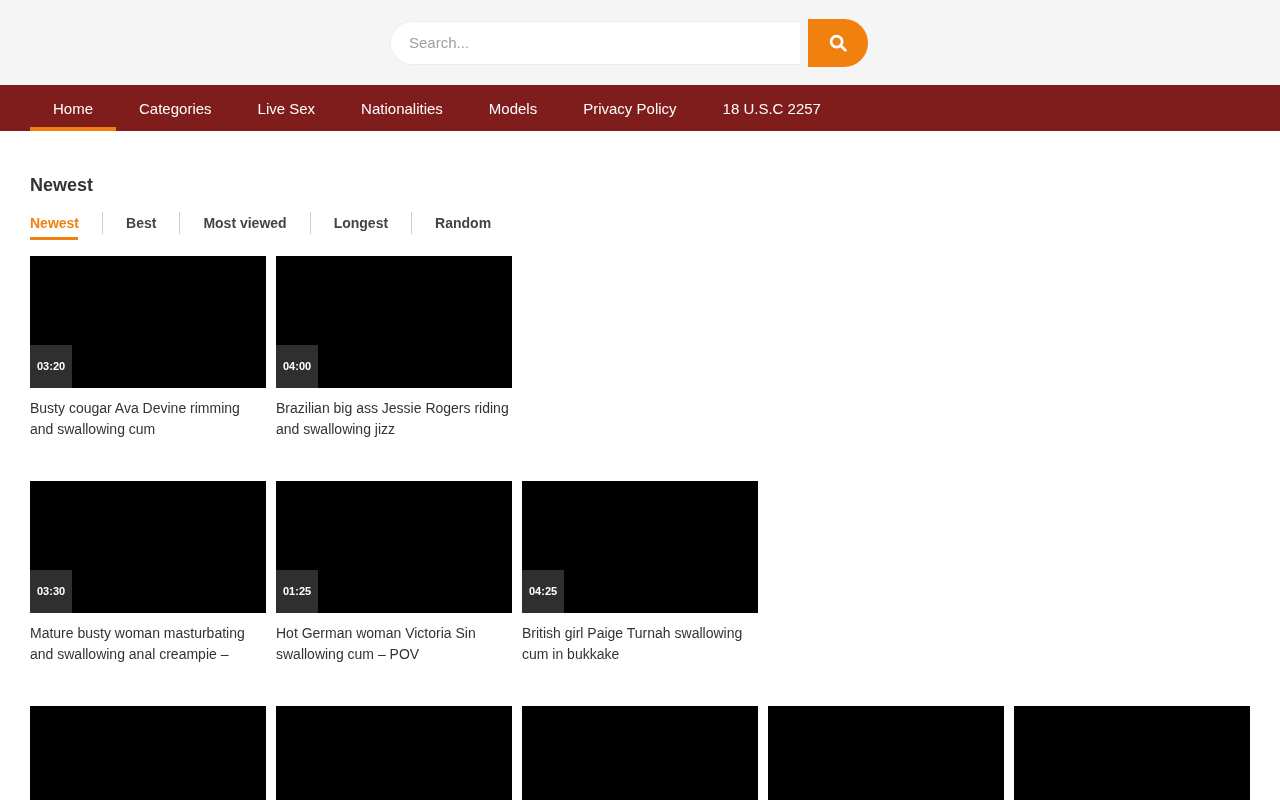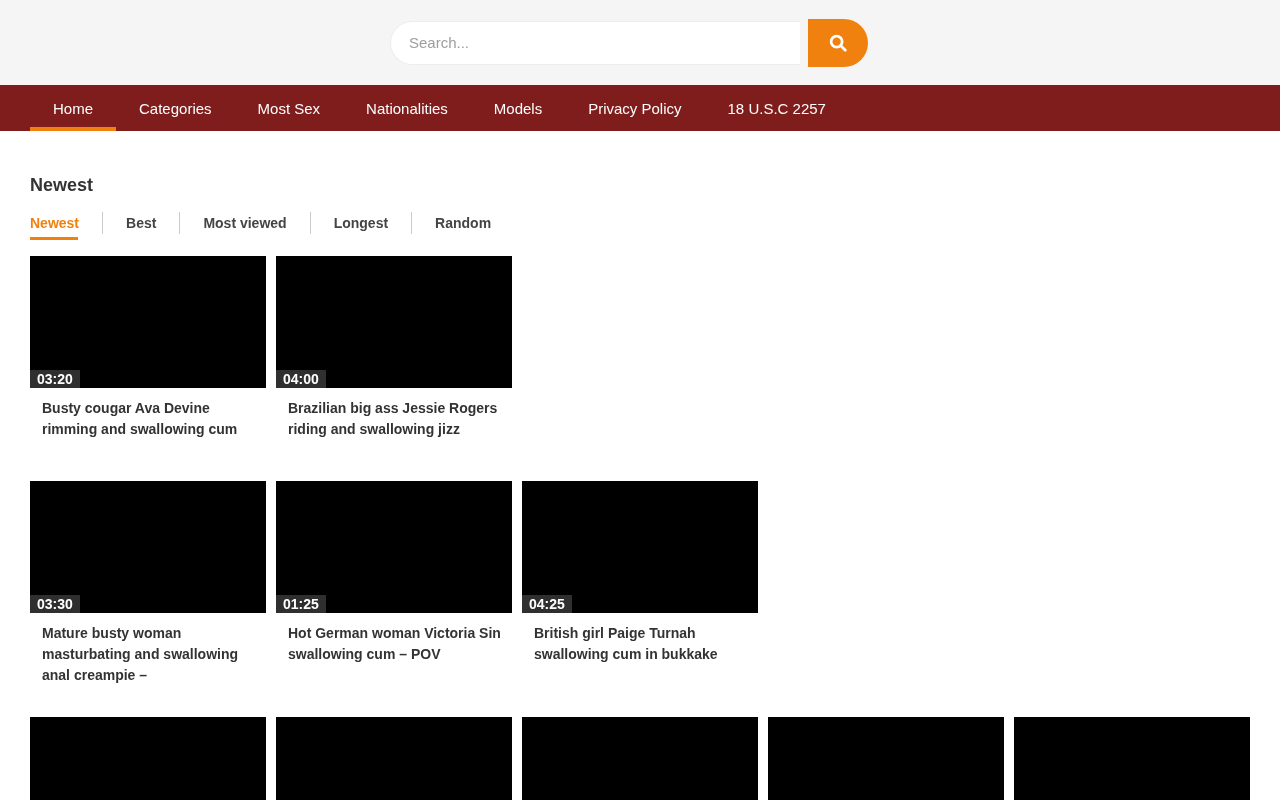--- a/index.html
+++ b/index.html
@@ -126,33 +126,32 @@
     width: 236px;
     height: 132px;
     background: #000;
   }
   .duration {
     position: absolute;
     left: 0;
     bottom: 0;
     background: #2f2f2f;
     color: #fff;
-    font-size: 14px;
+    font-size: 11px;
     font-weight: bold;
-    padding: 2px 7px;
+    padding: 16px 7px;
     line-height: 1;
   }
   .video-title {
     margin-top: 10px;
     font-size: 14px;
-    font-weight: bold;
+    font-weight: normal;
     color: #333;
     line-height: 21px;
     min-height: 52px;
-    margin-left: 12px;
   }
   .row-spacer { height: 31px; }
 </style>
 </head>
 <body>
 
 <div class="top-header">
   <div class="search-wrap">
     <input class="search-input" type="text" placeholder="Search..." style="">
     <button class="search-btn">
@@ -162,21 +161,21 @@
           <line x1="15" y1="15" x2="20" y2="20" stroke="#ffffff" stroke-width="3" stroke-linecap="round"></line>
         </svg>
       </span>
     </button>
   </div>
 </div>
 
 <div class="main-nav">
   <div class="nav-item active">Home</div>
   <div class="nav-item">Categories</div>
-  <div class="nav-item">Most Sex</div>
+  <div class="nav-item">Live Sex</div>
   <div class="nav-item">Nationalities</div>
   <div class="nav-item">Models</div>
   <div class="nav-item">Privacy Policy</div>
   <div class="nav-item">18 U.S.C 2257</div>
 </div>
 
 <div class="content">
 
   <h1 class="section-heading">Newest</h1>
 

